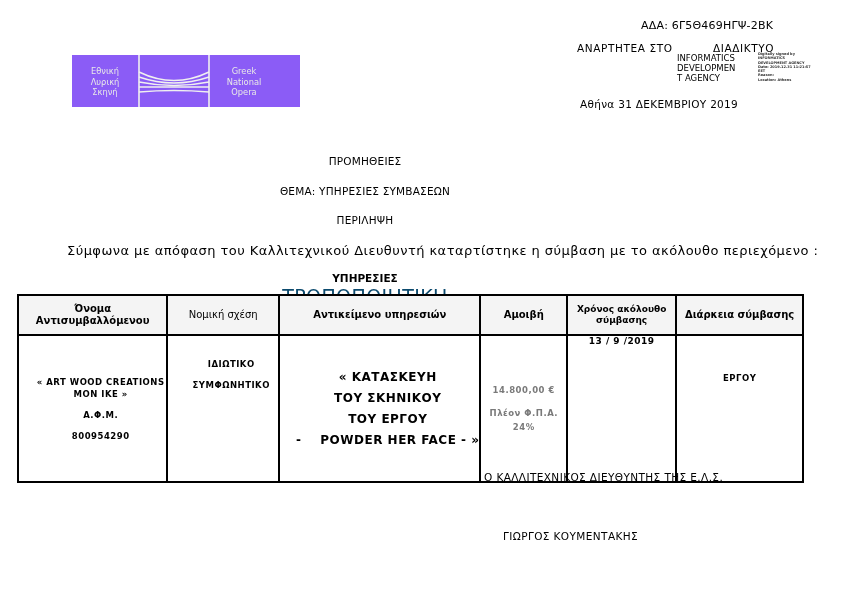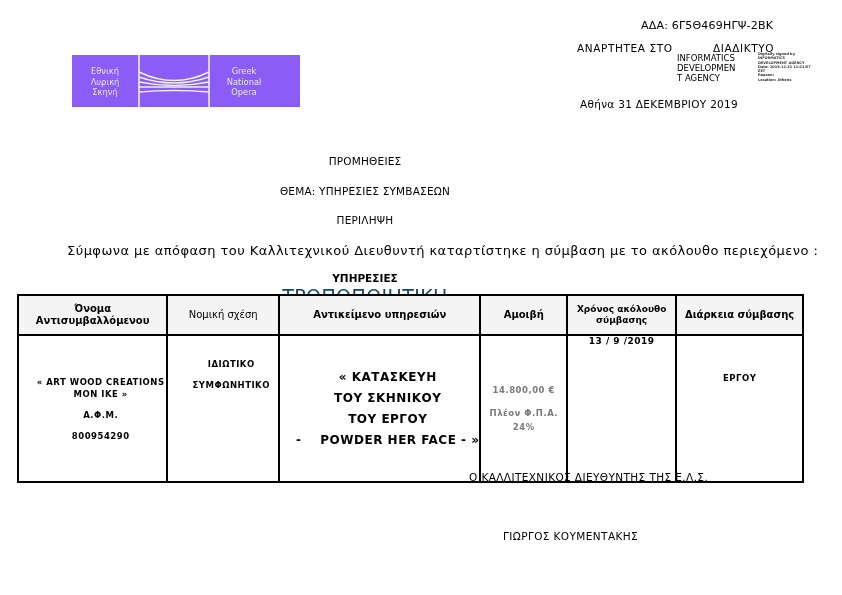--- a/index.html
+++ b/index.html
@@ -29,21 +29,21 @@
 
   table.ct { position:absolute; left:17px; top:294px; width:787px; border-collapse:collapse; }
   table.ct th, table.ct td { border:2px solid #000; text-align:center; padding:0; vertical-align:middle; }
   table.ct th { background:#f4f4f4; height:38px; font-weight:normal; font-size:10px; line-height:12px; }
   table.ct th.bold { font-weight:bold; }
   table.ct td { height:108px; font-size:8.5px; font-weight:bold; letter-spacing:0.5px; }
   .cell-lines div { line-height:12px;margin-left:16px; }
   .gap1 { margin-top:9px; }
   .fee { color:#7a7a7a; font-size:10px; letter-spacing:0.3px; line-height:14px; }
 
-  .director { left:469px; top:461px; font-size:10.5px; letter-spacing:0.4px; }
+  .director { left:484px; top:461px; font-size:10.5px; letter-spacing:0.4px; }
   .name { left:503px; top:520px; font-size:10.5px; letter-spacing:0.4px; }
 </style>
 </head>
 <body>
 
 <div class="abs ada">ΑΔΑ: 6Γ5Θ469ΗΓΨ-2ΒΚ</div>
 
 <div class="abs post">
   <span>ΑΝΑΡΤΗΤΕΑ ΣΤΟ</span>
   <span class="diad">ΔΙΑΔΙΚΤΥΟ</span>

